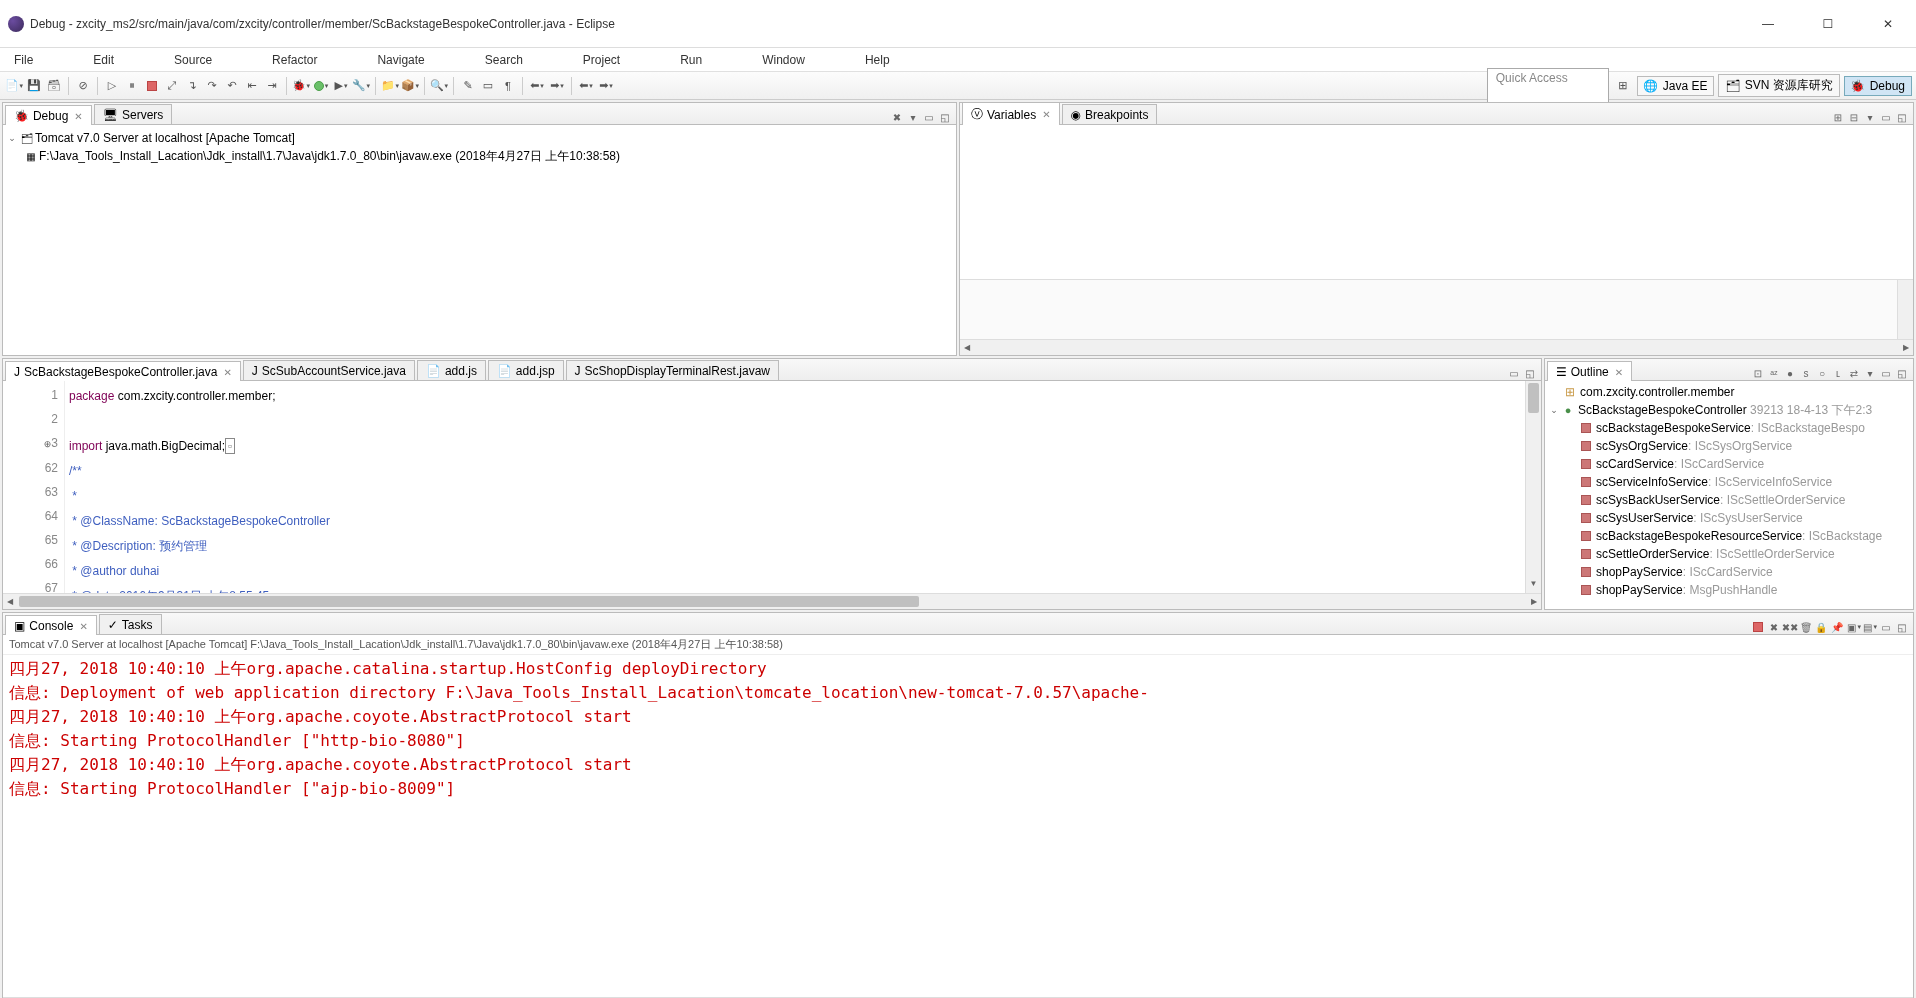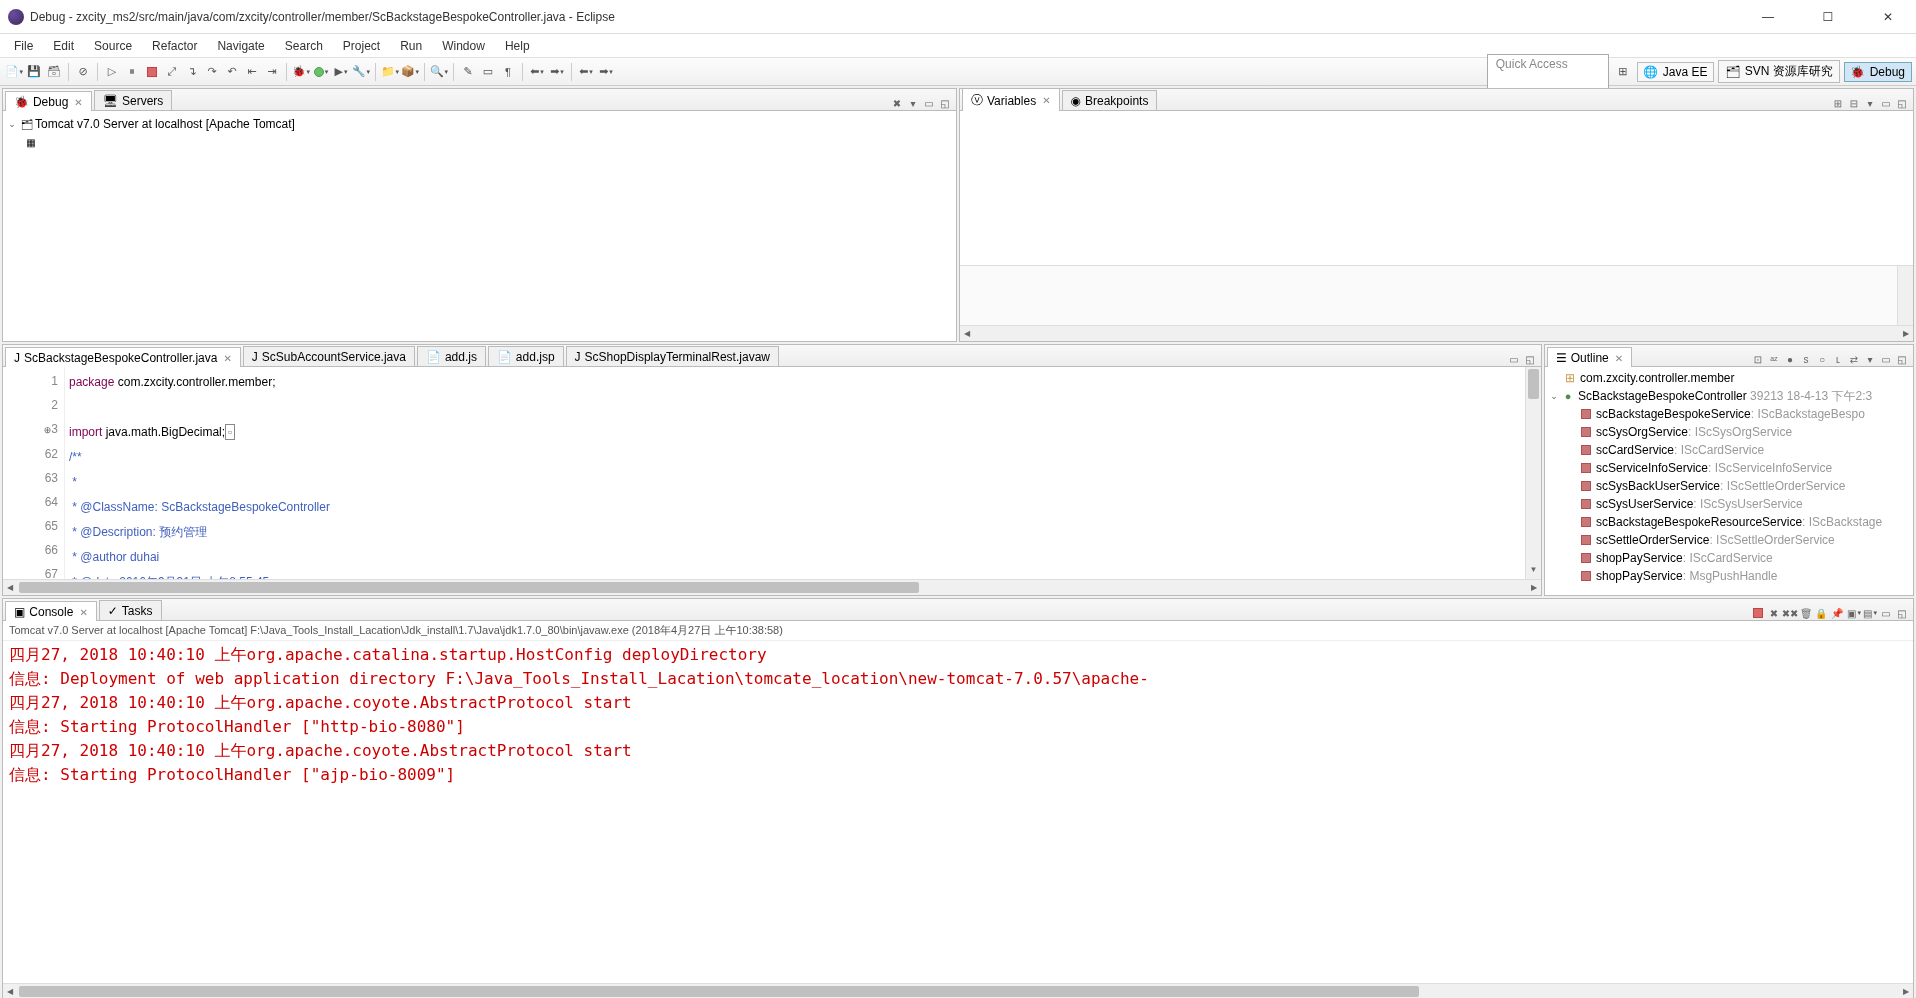--- a/index.html
+++ b/index.html
@@ -1,26 +1,26 @@
 <!DOCTYPE html>
 <html><head>
 <meta charset="utf-8">
 <style>
 * { margin: 0; padding: 0; box-sizing: border-box; font-family: "Microsoft YaHei", "Segoe UI", Tahoma, sans-serif; font-size: 12px; }
 body { background: #f0f0f0; overflow: hidden; width: 1916px; height: 998px; }
 
 
-.titlebar { height: 34px; background: #fff; display: flex; align-items: center; padding: 0 8px; border-bottom: 1px solid #ddd; }
+.titlebar { height: 48px; background: #fff; display: flex; align-items: center; padding: 0 8px; border-bottom: 1px solid #ddd; }
 .titlebar .eclipse-icon { width: 16px; height: 16px; background: radial-gradient(circle at 30% 30%, #6b4ca0, #3b2a5a); border-radius: 50%; margin-right: 6px; }
 .titlebar .title { flex: 1; color: #333; }
 .titlebar .winbtns { display: flex; gap: 20px; }
 .titlebar .winbtn { width: 40px; height: 24px; display: flex; align-items: center; justify-content: center; color: #333; }
 
 
-.menubar { height: 24px; background: #fff; display: flex; align-items: center; padding: 0 4px; border-bottom: 1px solid #e0e0e0; }
+.menubar { height: 24px; background: #fff; display: flex; align-items: center; padding: 0 4px; border-bottom: 1px solid #e0e0e0; gap: 40px; }
 .menubar .menuitem { padding: 3px 10px; color: #333; cursor: default; }
 
 
 .toolbar { height: 28px; background: linear-gradient(#fcfcfc,#f0f0f0); display: flex; align-items: center; padding: 0 4px; border-bottom: 1px solid #ccc; }
 .tb-icon { width: 16px; height: 16px; margin: 0 2px; display: inline-flex; align-items: center; justify-content: center; font-size: 11px; color: #555; }
 .tb-sep { width: 1px; height: 18px; background: #ccc; margin: 0 4px; }
 .tb-drop::after { content: "▾"; font-size: 7px; color: #555; margin-left: 1px; }
 .quick-access { margin-left: auto; border: 1px solid #aaa; padding: 2px 40px 18px 8px; color: #888; background: #fff; }
 .persp { border: 1px solid #bbb; padding: 2px 6px; margin-left: 4px; display: flex; align-items: center; gap: 4px; background: #f8f8f8; }
 .persp.active { background: #d0e5f5; border-color: #7ab; }
@@ -186,20 +186,21 @@
         </div>
       </div>
       <div class="panel-body tree">
         <div class="tree-row">
           <span class="tree-toggle">⌄</span>
           <span class="tree-icon">🗂</span>
           <span>Tomcat v7.0 Server at localhost [Apache Tomcat]</span>
         </div>
         <div class="tree-row indent-1">
           <span class="tree-icon">▦</span>
+          <span>F:\Java_Tools_Install_Lacation\Jdk_install\1.7\Java\jdk1.7.0_80\bin\javaw.exe (2018年4月27日 上午10:38:58)</span>
         </div>
       </div>
     </div>
 
     <div class="panel" style="flex:1">
       <div class="panel-tabs">
         <div class="tab active">
             <span>ⓥ</span>
             <span>Variables</span>
             <span class="close">✕</span>

